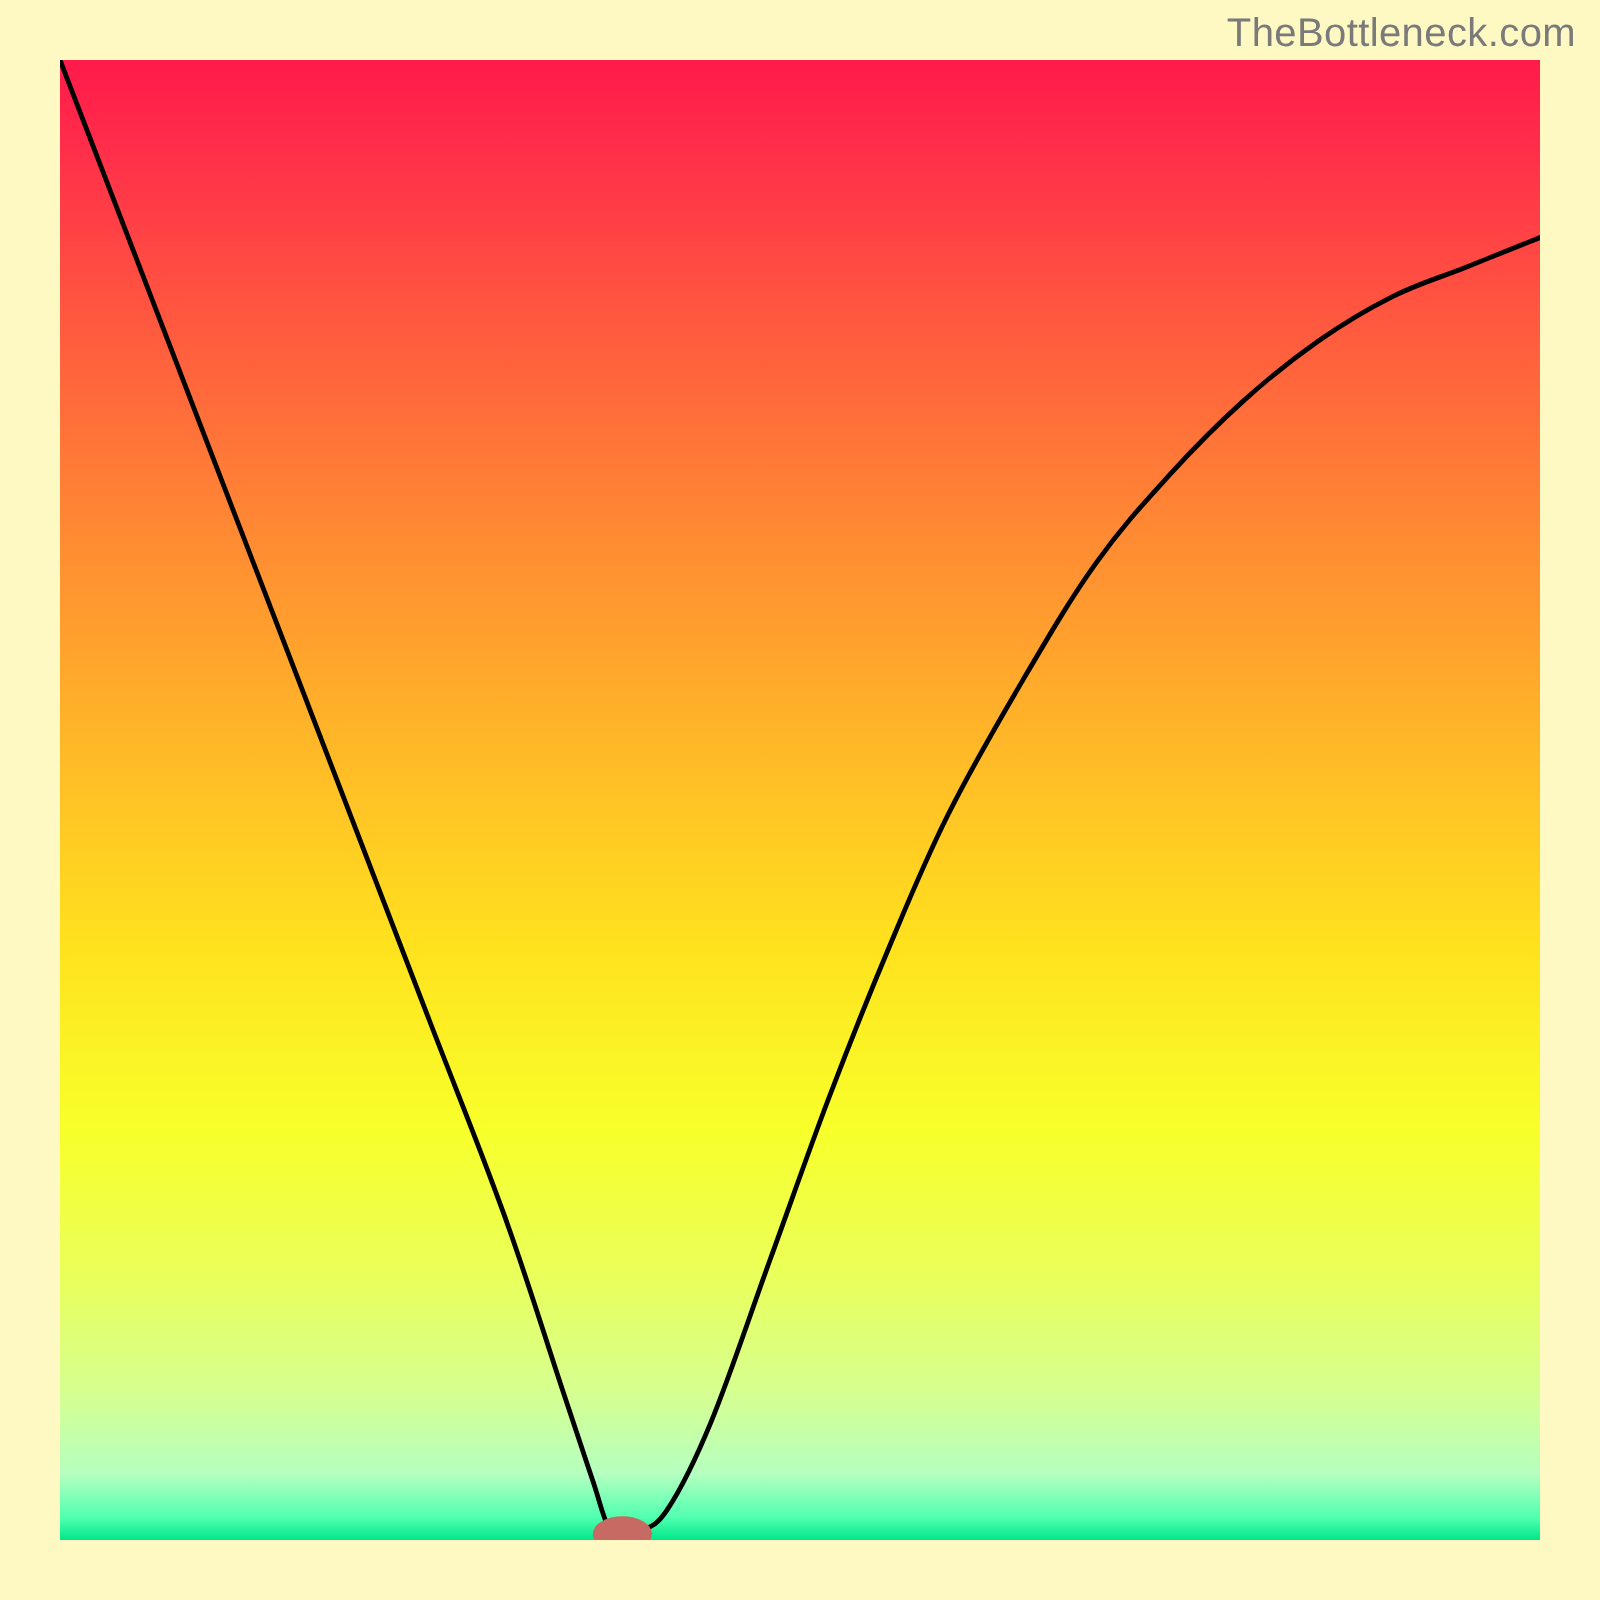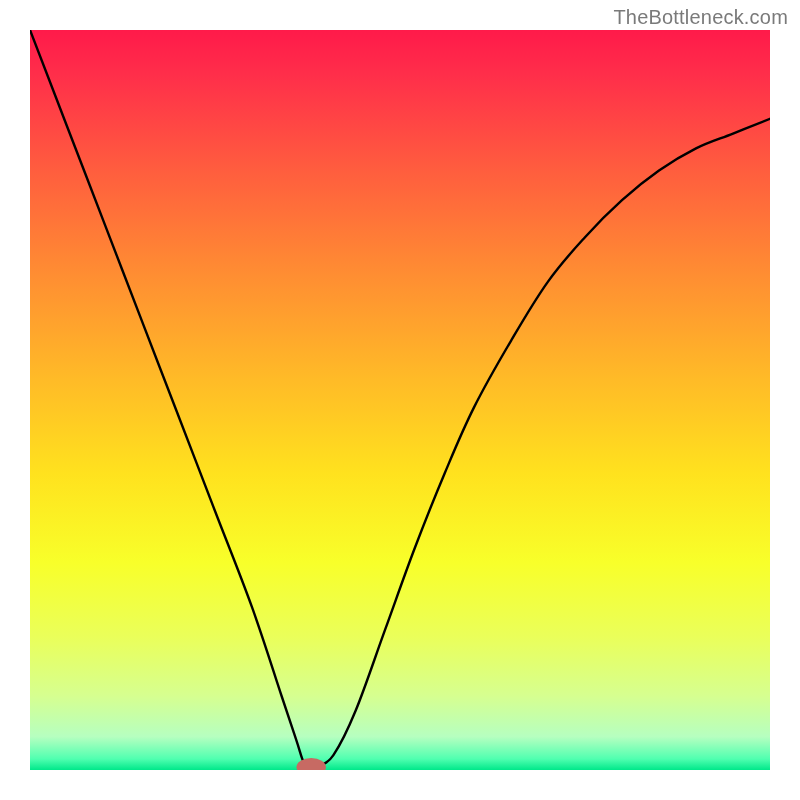--- a/index.html
+++ b/index.html
@@ -8,21 +8,21 @@
     width: 800px;
     height: 800px;
     overflow: hidden;
     background: #000;
     font-family: Arial, Helvetica, sans-serif;
   }
   .frame {
     position: relative;
     width: 800px;
     height: 800px;
-    background: #ffffff;
+    background: #fef9c3;
   }
   .plot {
     position: absolute;
     left: 30px;
     top: 30px;
     width: 740px;
     height: 740px;
     overflow: hidden;
   }
   .watermark {

